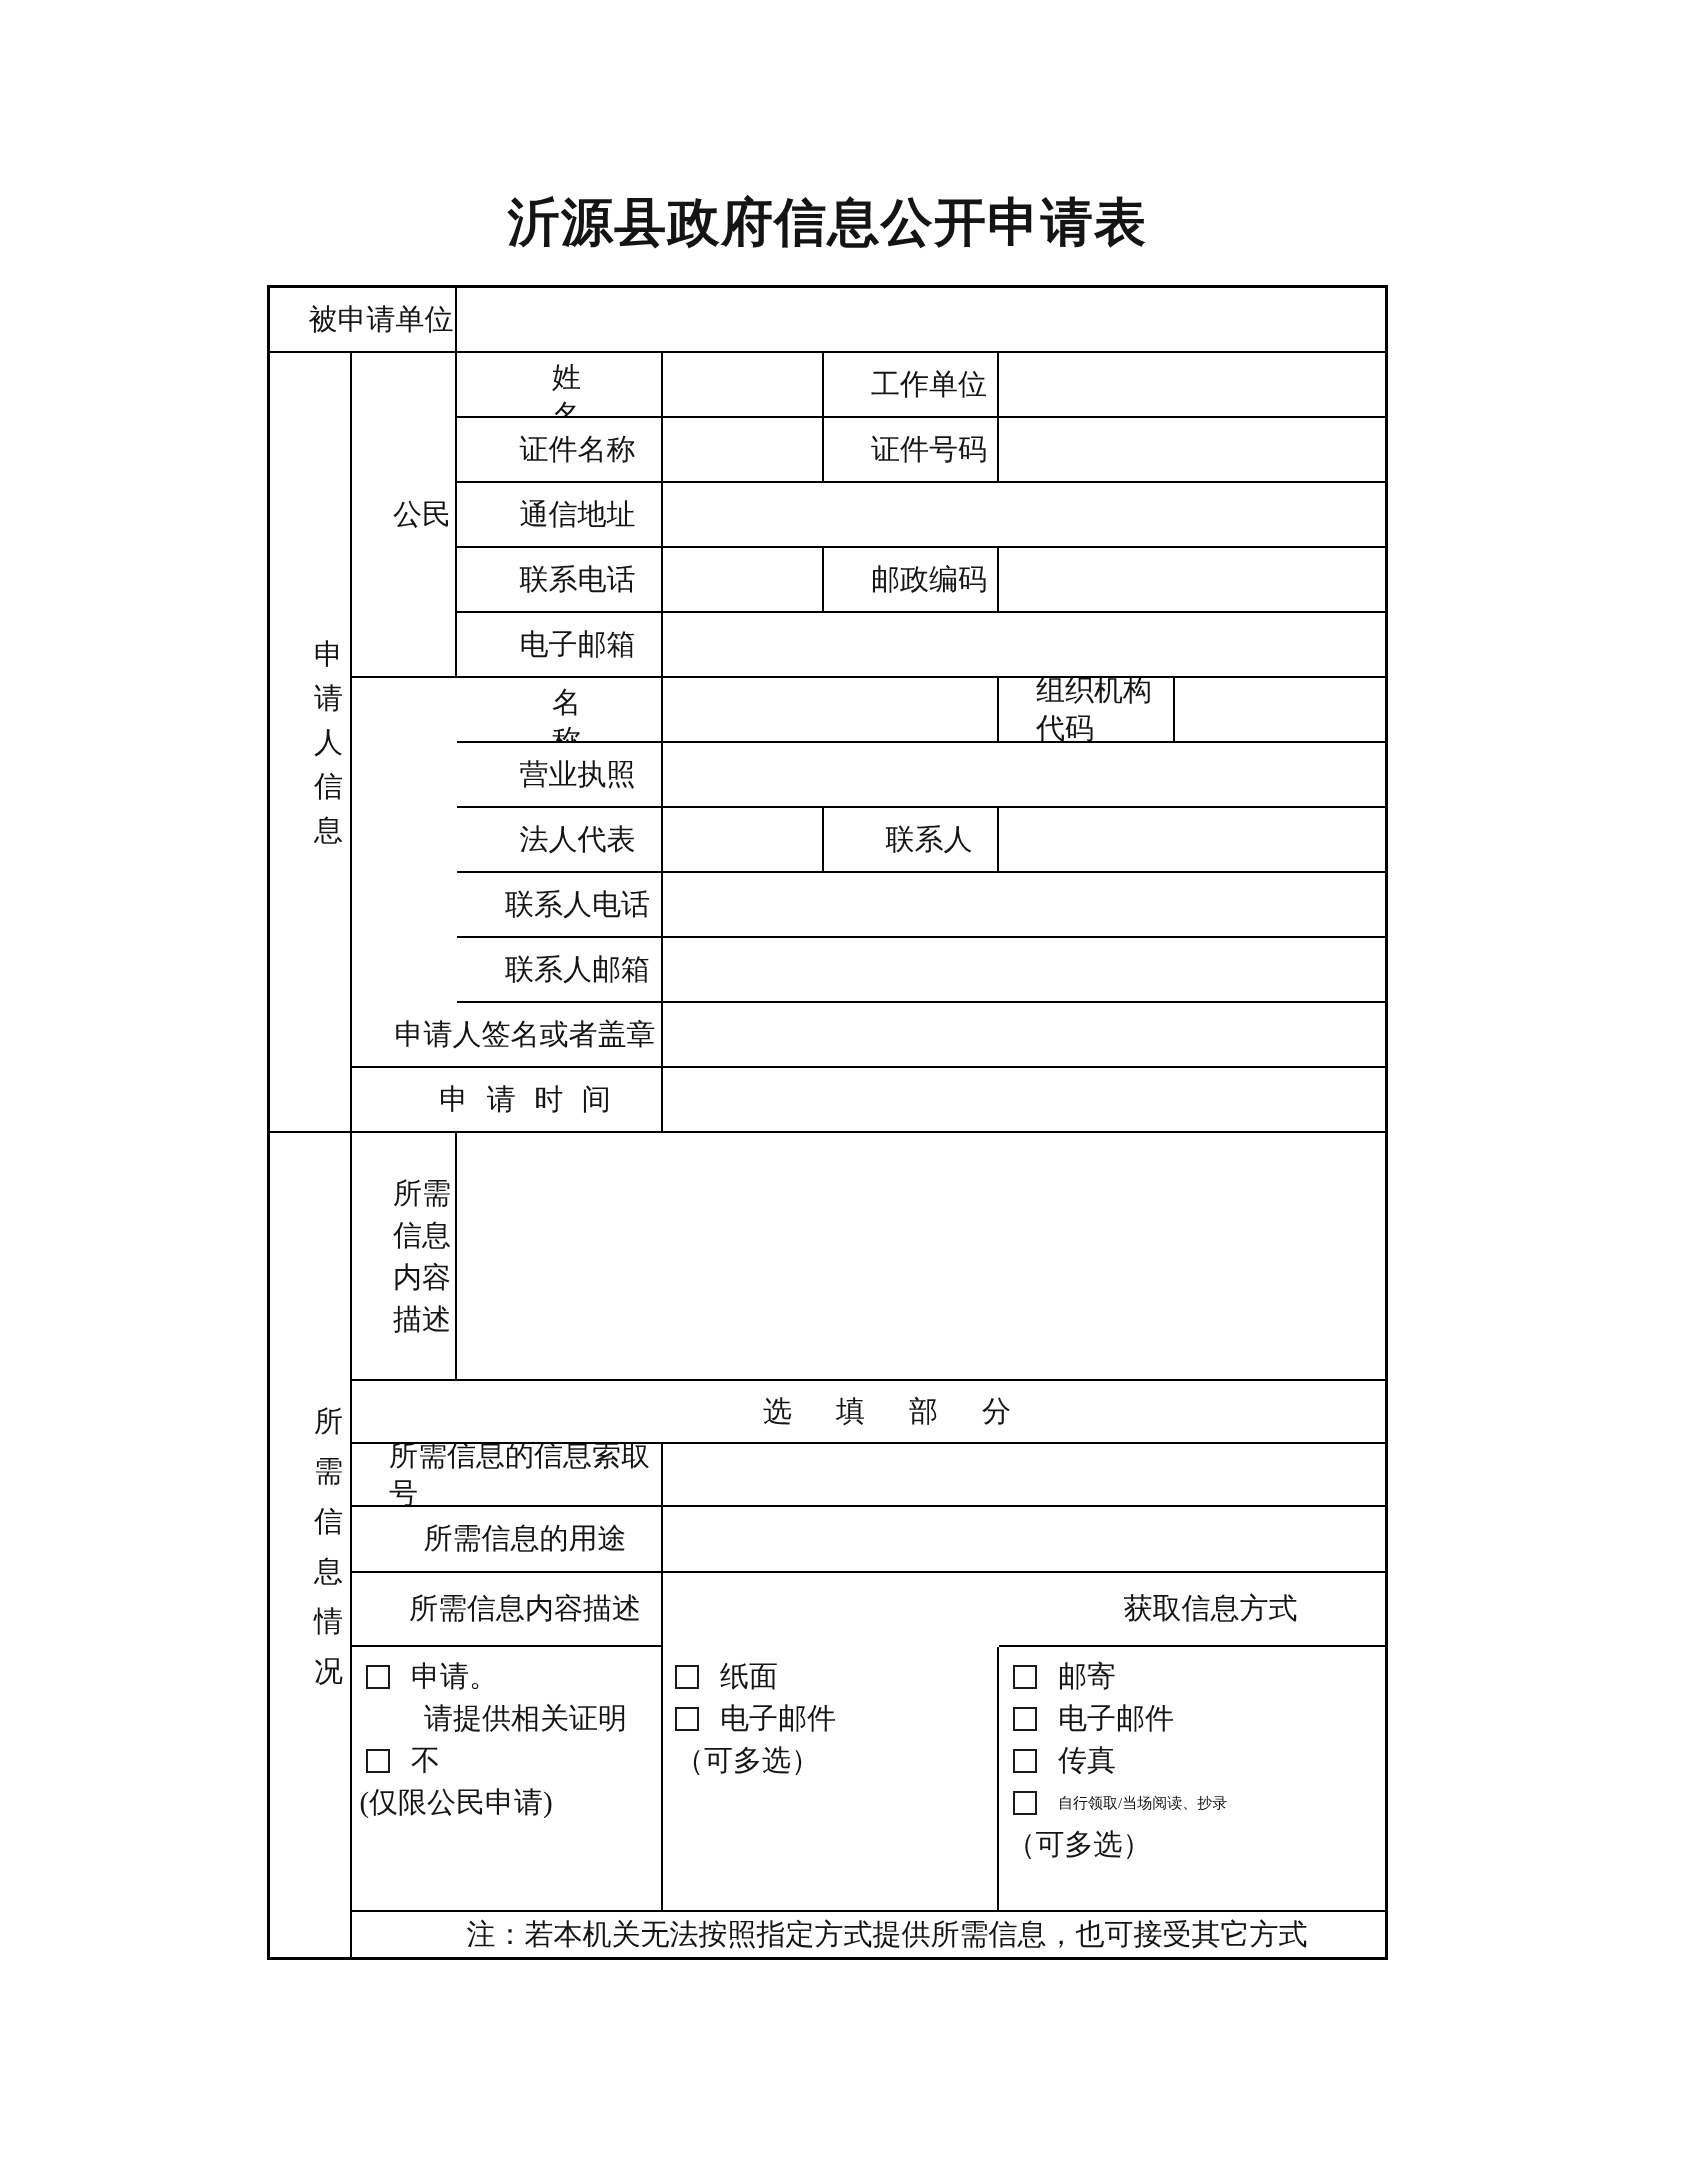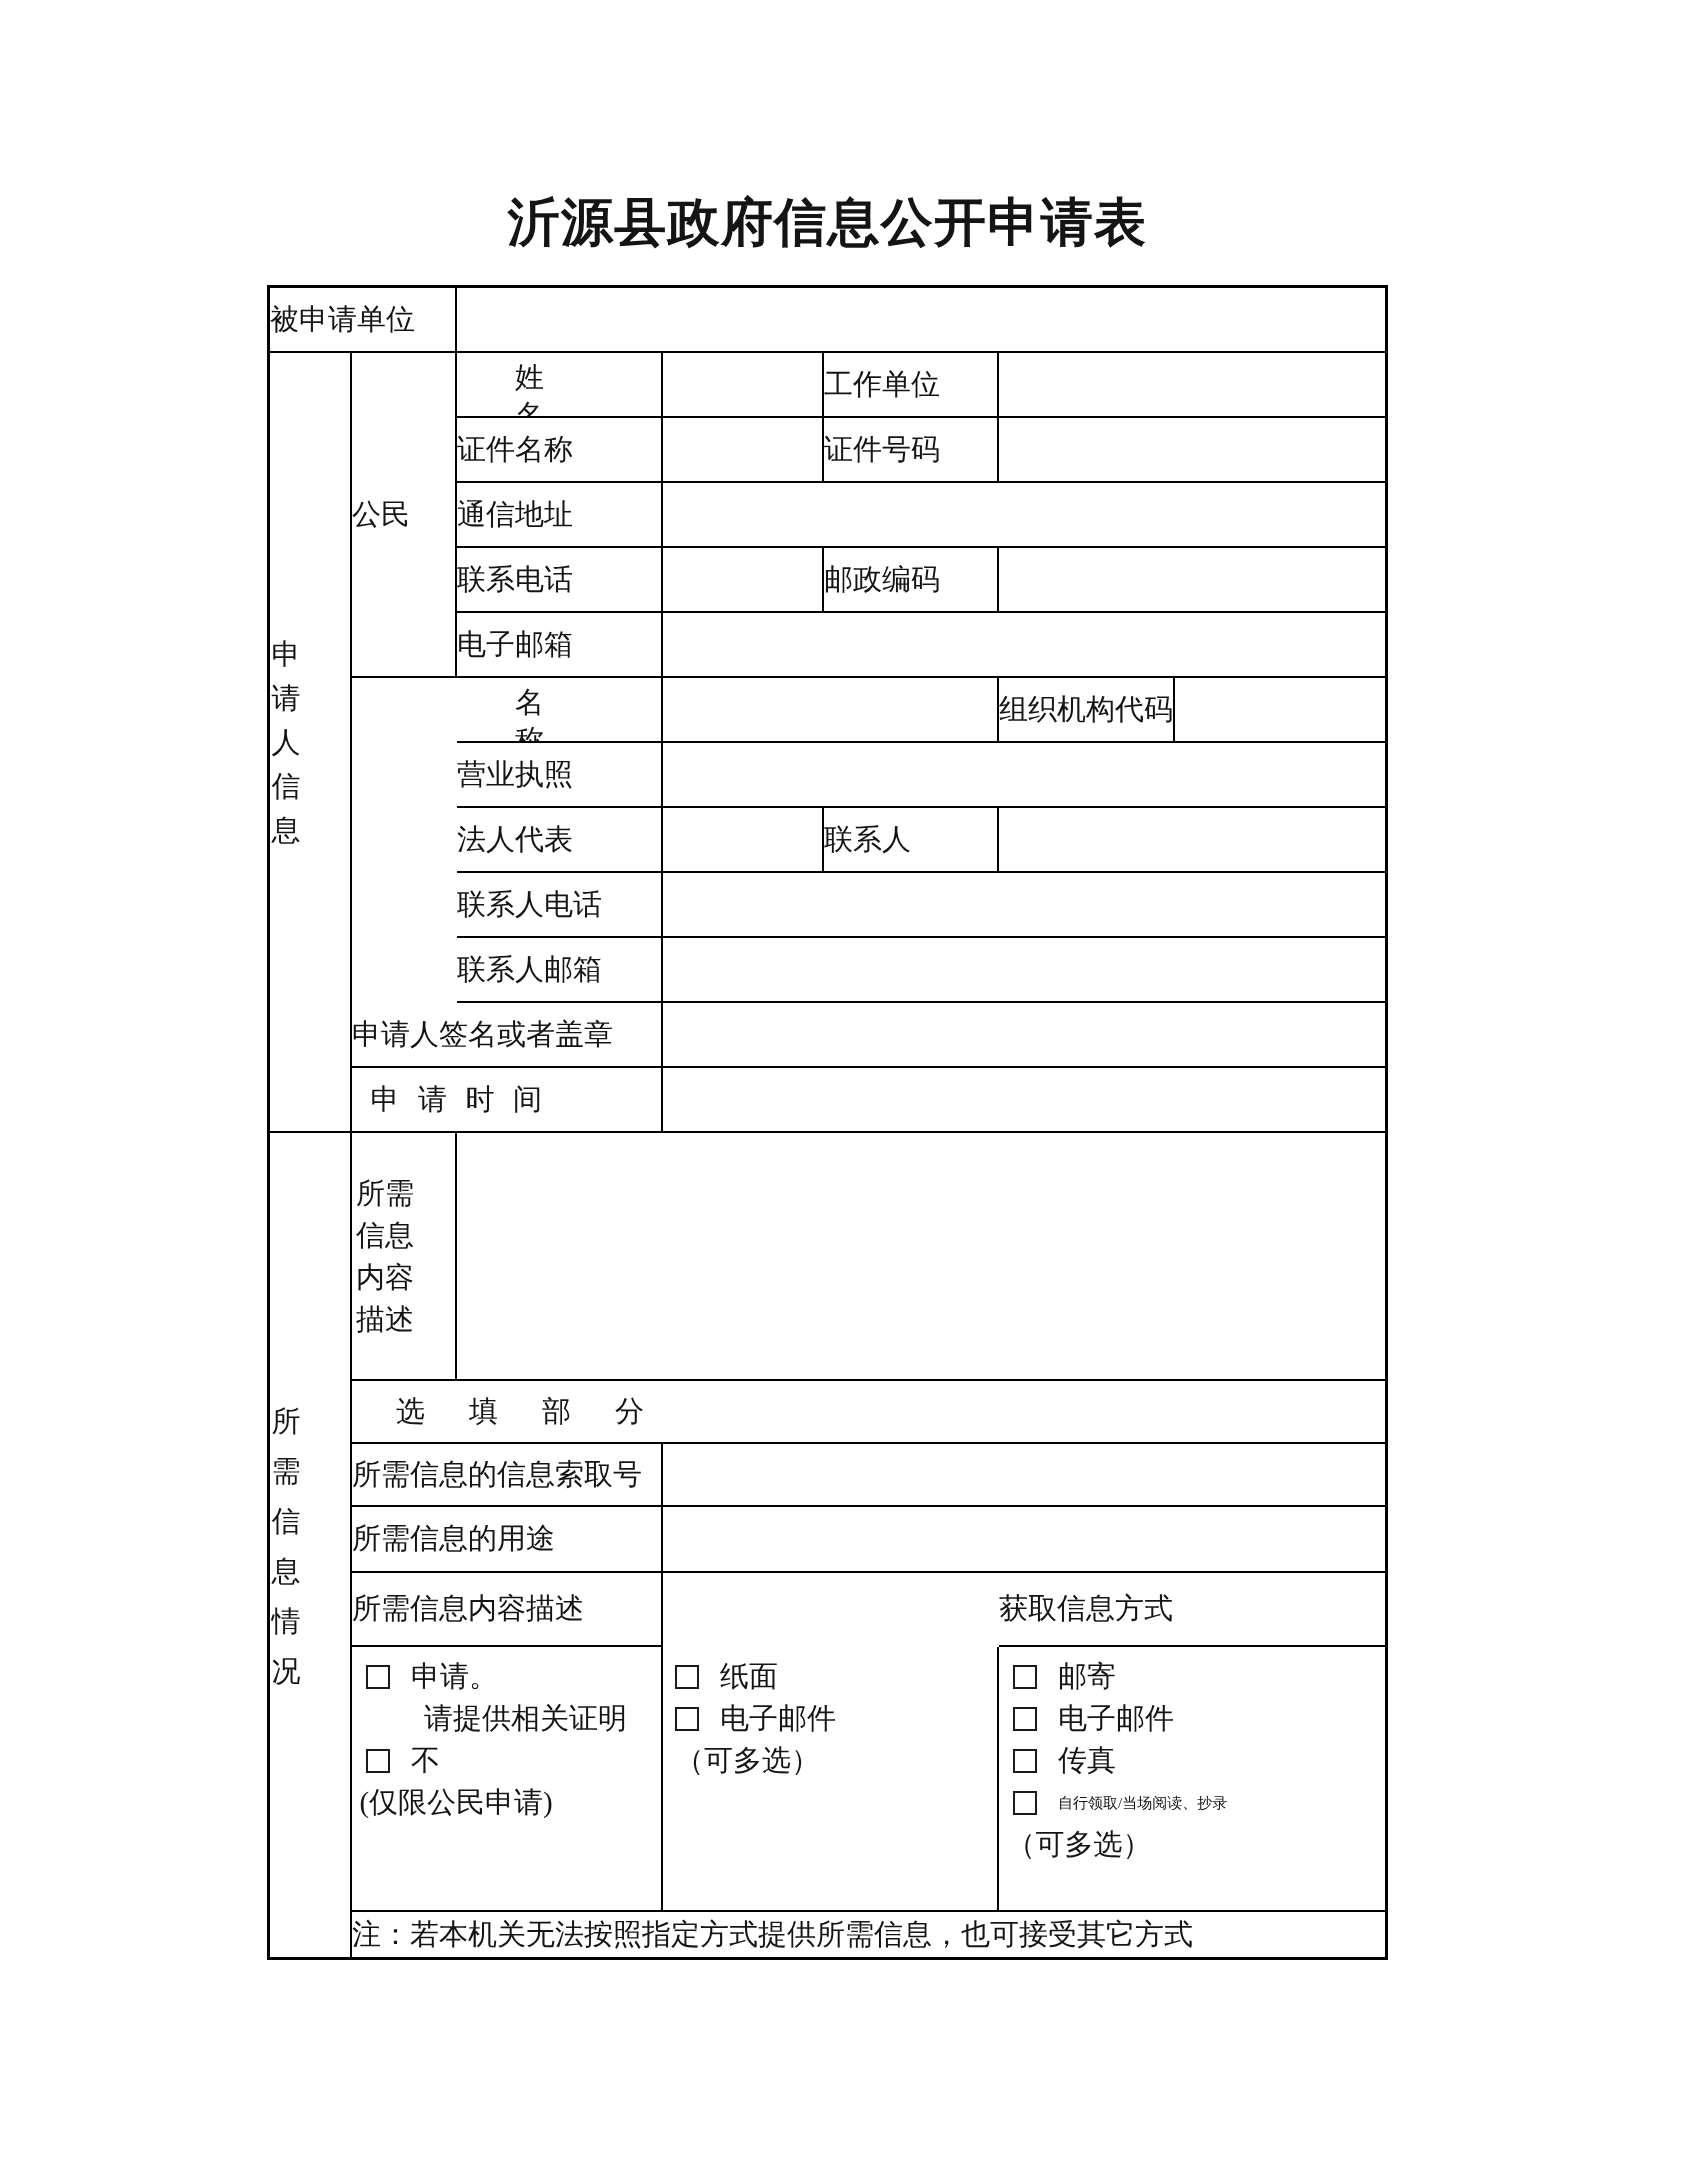--- a/index.html
+++ b/index.html
@@ -34,23 +34,25 @@
     display: grid;
     grid-template-columns: 82px 105px 206px 161px 175px 176px 210px;
     grid-template-rows: repeat(13, 65px) 248px 63px 63px 66px 74px 265px 46px;
     background: #fff;
   }
   .cell {
     border-right: 2px solid #000;
     border-bottom: 2.6px solid #000;
     display: flex;
     align-items: center;
+    justify-content: center;
     font-size: 29px;
     line-height: 1.3;
     overflow: hidden;
+    padding-left: 37px;
   }
   .cell.last-col { border-right: none; }
   .cell.last-row { border-bottom: none; }
   .v-label {
     width: 32px;
     text-align: center;
     word-break: break-all;
     line-height: 44px;
   }
   .v-label.loose { line-height: 50px; }

